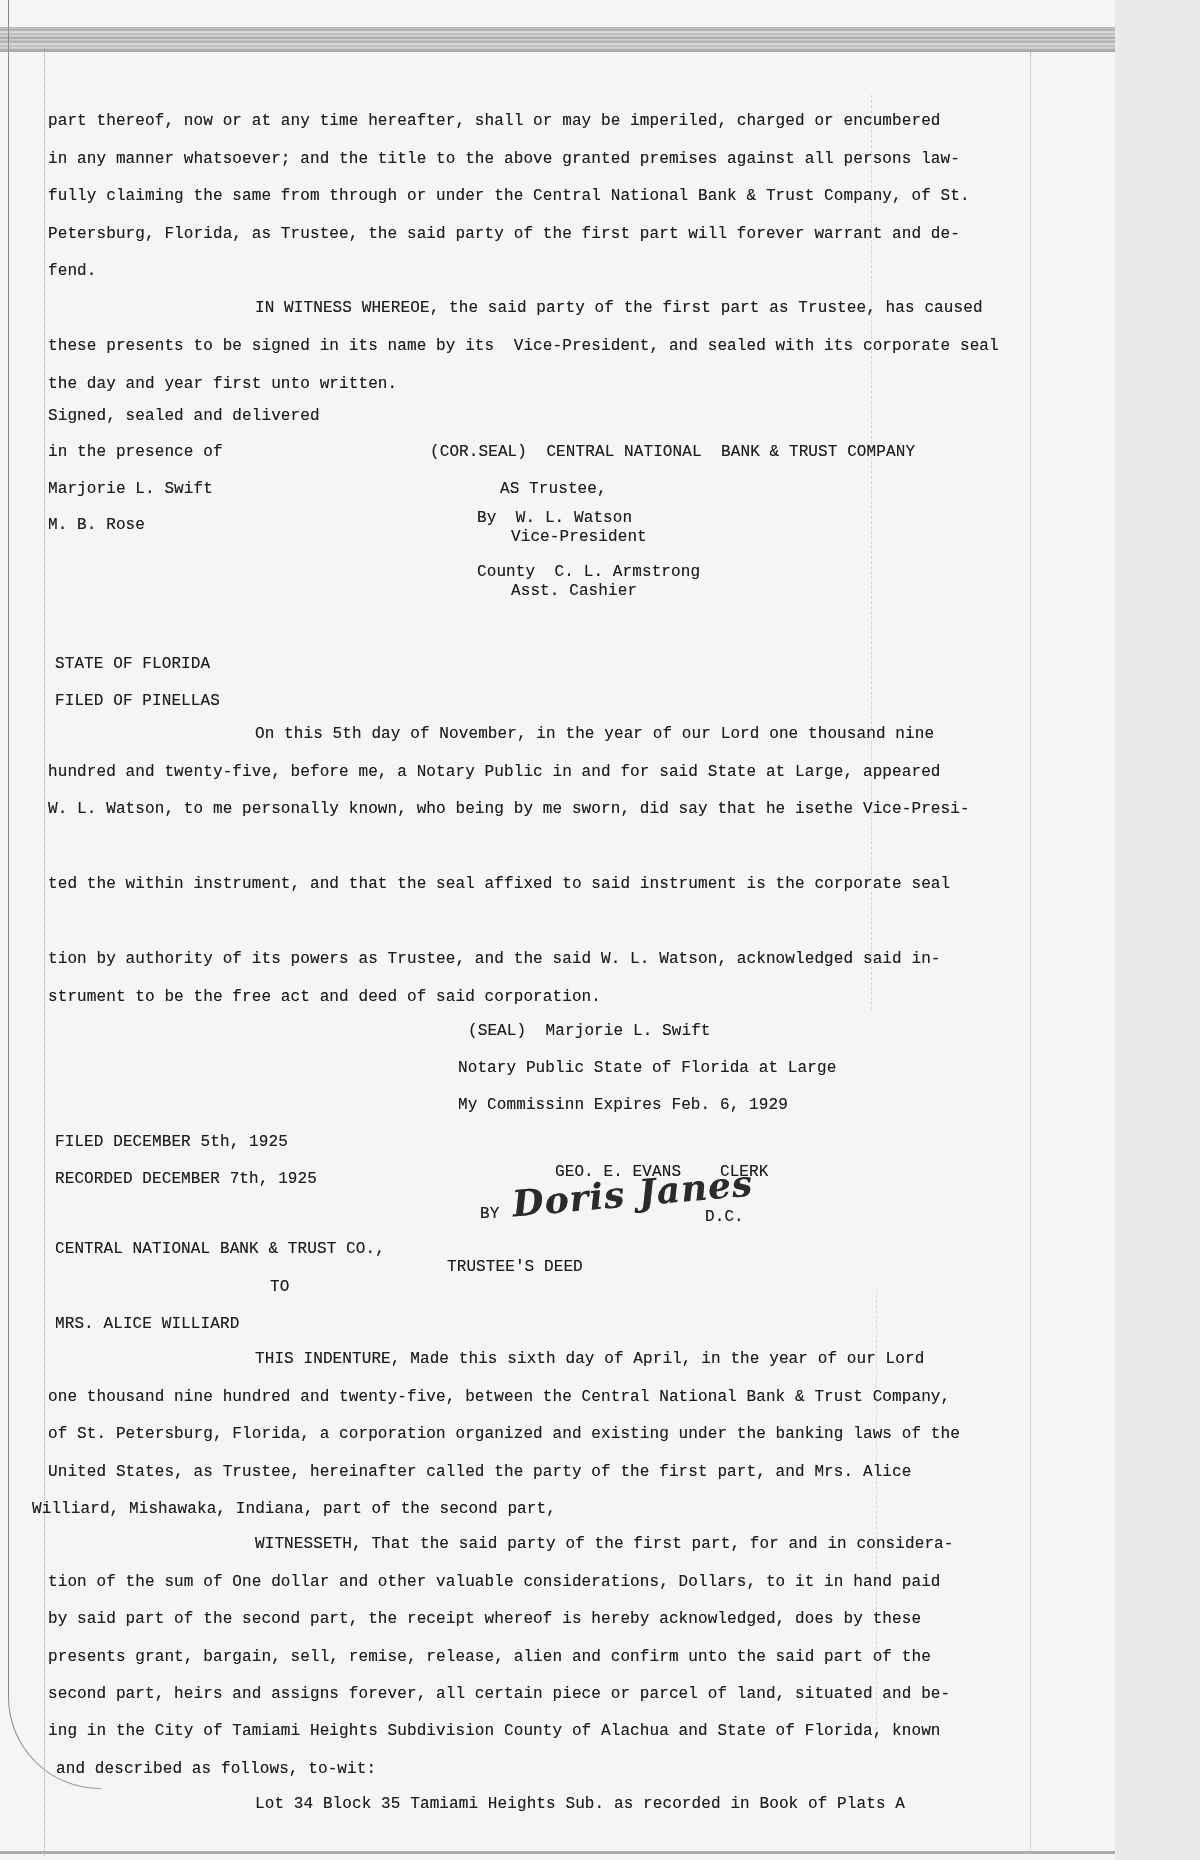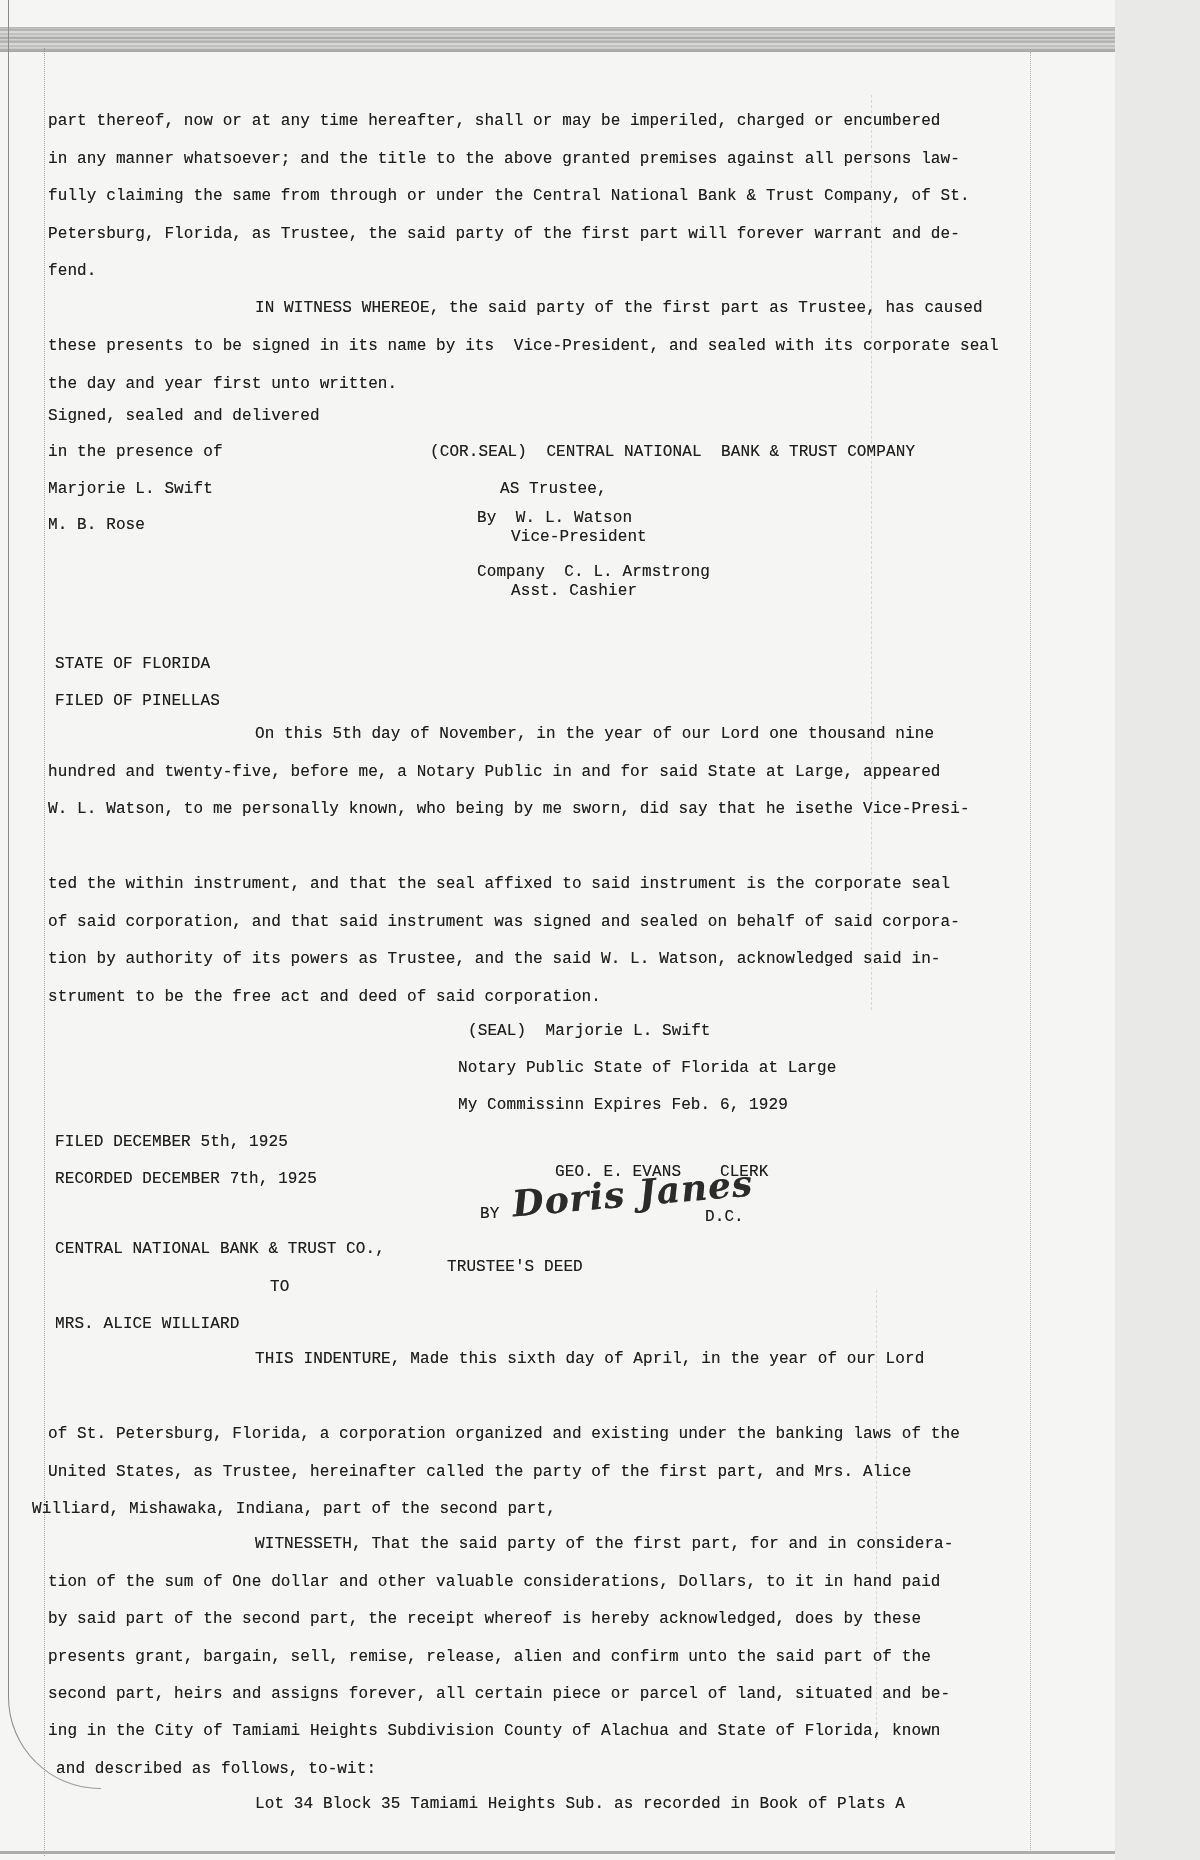--- a/index.html
+++ b/index.html
@@ -88,31 +88,30 @@
 
   <div class="tl" style="left:48px;top:407px">Signed, sealed and delivered</div>
   <div class="tl" style="left:48px;top:443px">in the presence of</div>
   <div class="tl" style="left:48px;top:480px">Marjorie L. Swift</div>
   <div class="tl" style="left:48px;top:516px">M. B. Rose</div>
 
   <div class="tl" style="left:430px;top:443px">(COR.SEAL)  CENTRAL NATIONAL  BANK &amp; TRUST COMPANY</div>
   <div class="tl" style="left:500px;top:480px">AS Trustee,</div>
   <div class="tl" style="left:477px;top:509px">By  W. L. Watson</div>
   <div class="tl" style="left:511px;top:528px">Vice-President</div>
-  <div class="tl" style="left:477px;top:563px">Company  C. L. Armstrong</div>
+  <div class="tl" style="left:477px;top:563px">County  C. L. Armstrong</div>
   <div class="tl" style="left:511px;top:582px">Asst. Cashier</div>
 
   <div class="tl" style="left:55px;top:655px">STATE OF FLORIDA</div>
   <div class="tl" style="left:55px;top:692px">FILED OF PINELLAS</div>
 
   <div class="tl" style="left:255px;top:725px">On this 5th day of November, in the year of our Lord one thousand nine</div>
   <div class="tl" style="left:48px;top:763px">hundred and twenty-five, before me, a Notary Public in and for said State at Large, appeared</div>
   <div class="tl" style="left:48px;top:800px">W. L. Watson, to me personally known, who being by me sworn, did say that he isethe Vice-Presi-</div>
   <div class="tl" style="left:48px;top:875px">ted the within instrument, and that the seal affixed to said instrument is the corporate seal</div>
-  <div class="tl" style="left:48px;top:913px">of said corporation, and that said instrument was signed and sealed on behalf of said corpora-</div>
   <div class="tl" style="left:48px;top:950px">tion by authority of its powers as Trustee, and the said W. L. Watson, acknowledged said in-</div>
   <div class="tl" style="left:48px;top:988px">strument to be the free act and deed of said corporation.</div>
 
   <div class="tl" style="left:468px;top:1022px">(SEAL)  Marjorie L. Swift</div>
   <div class="tl" style="left:458px;top:1059px">Notary Public State of Florida at Large</div>
   <div class="tl" style="left:458px;top:1096px">My Commissinn Expires Feb. 6, 1929</div>
 
   <div class="tl" style="left:55px;top:1133px">FILED DECEMBER 5th, 1925</div>
   <div class="tl" style="left:55px;top:1170px">RECORDED DECEMBER 7th, 1925</div>
 
@@ -120,20 +119,21 @@
   <div class="tl" style="left:480px;top:1205px">BY</div>
   <div class="sig">Doris Janes</div>
   <div class="tl" style="left:705px;top:1208px">D.C.</div>
 
   <div class="tl" style="left:55px;top:1240px">CENTRAL NATIONAL BANK &amp; TRUST CO.,</div>
   <div class="tl" style="left:447px;top:1258px">TRUSTEE'S DEED</div>
   <div class="tl" style="left:270px;top:1278px">TO</div>
   <div class="tl" style="left:55px;top:1315px">MRS. ALICE WILLIARD</div>
 
   <div class="tl" style="left:255px;top:1350px">THIS INDENTURE, Made this sixth day of April, in the year of our Lord</div>
+  <div class="tl" style="left:48px;top:1388px">one thousand nine hundred and twenty-five, between the Central National Bank &amp; Trust Company,</div>
   <div class="tl" style="left:48px;top:1425px">of St. Petersburg, Florida, a corporation organized and existing under the banking laws of the</div>
   <div class="tl" style="left:48px;top:1463px">United States, as Trustee, hereinafter called the party of the first part, and Mrs. Alice</div>
   <div class="tl" style="left:32px;top:1500px">Williard, Mishawaka, Indiana, part of the second part,</div>
 
   <div class="tl" style="left:255px;top:1535px">WITNESSETH, That the said party of the first part, for and in considera-</div>
   <div class="tl" style="left:48px;top:1573px">tion of the sum of One dollar and other valuable considerations, Dollars, to it in hand paid</div>
   <div class="tl" style="left:48px;top:1610px">by said part of the second part, the receipt whereof is hereby acknowledged, does by these</div>
   <div class="tl" style="left:48px;top:1648px">presents grant, bargain, sell, remise, release, alien and confirm unto the said part of the</div>
   <div class="tl" style="left:48px;top:1685px">second part, heirs and assigns forever, all certain piece or parcel of land, situated and be-</div>
   <div class="tl" style="left:48px;top:1722px">ing in the City of Tamiami Heights Subdivision County of Alachua and State of Florida, known</div>

